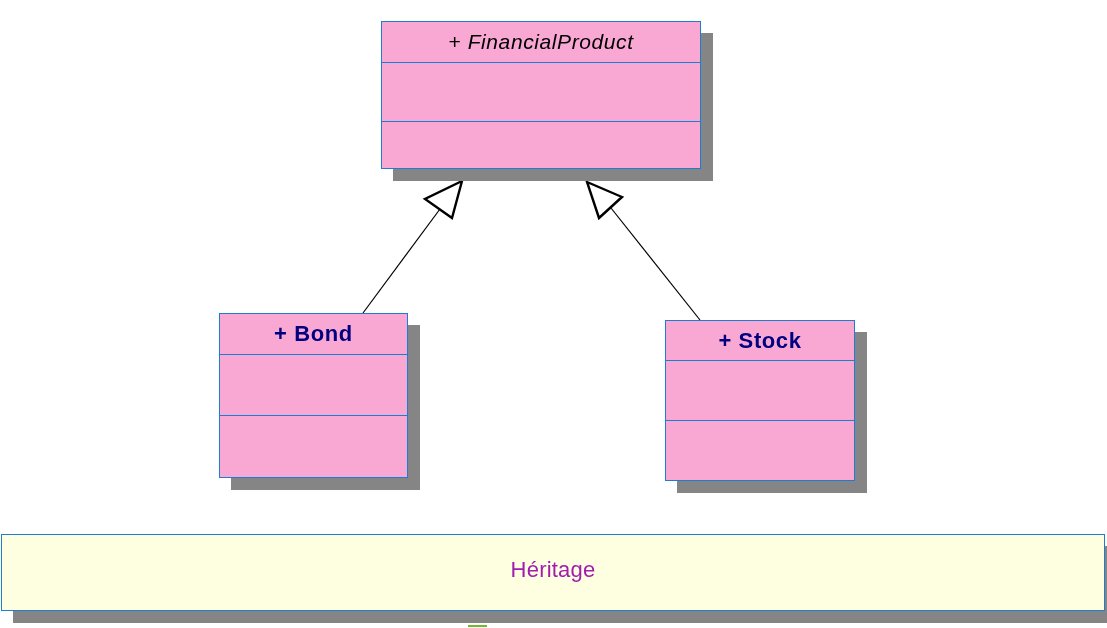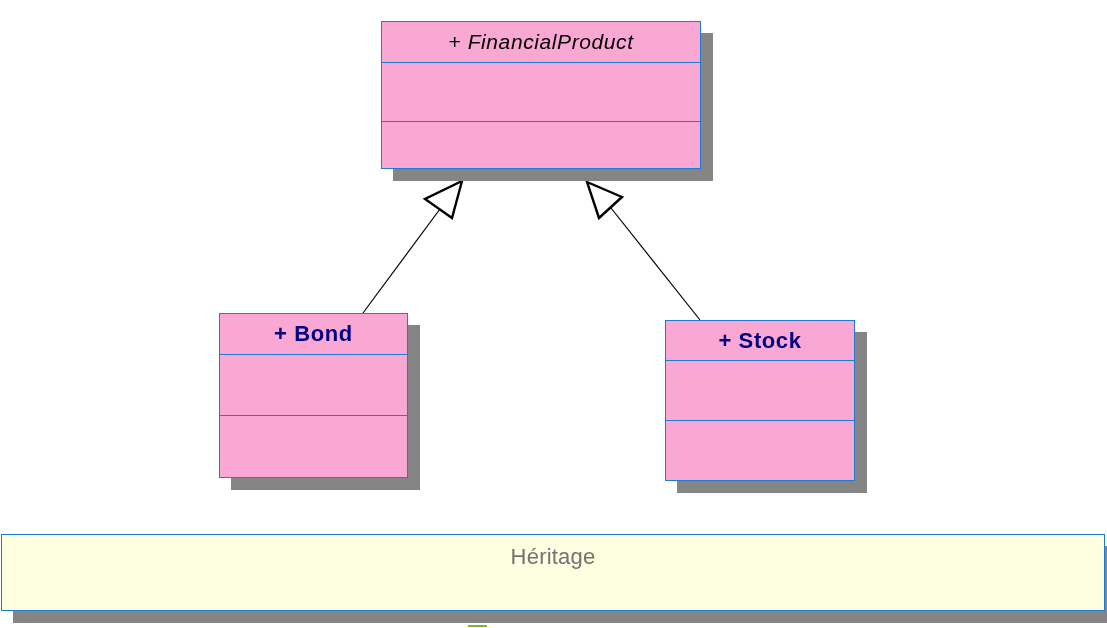--- a/index.html
+++ b/index.html
@@ -60,25 +60,25 @@
     position: absolute;
     left: 1px;
     top: 534px;
     width: 1104px;
     height: 77px;
     box-sizing: border-box;
     background: #fefee0;
     border: 1px solid #1b7ed2;
     box-shadow: 12px 12px 0 #858585;
     text-align: center;
-    color: #737373;
+    color: #a21caf;
     font-size: 22px;
     line-height: 30px;
     letter-spacing: 0.2px;
-    padding-top: 7px;
+    padding-top: 20px;
     overflow: hidden;
   }
   .selection-handle {
     position: absolute;
     left: 468px;
     top: 625px;
     width: 19px;
     height: 2px;
     background: #76b82f;
   }

